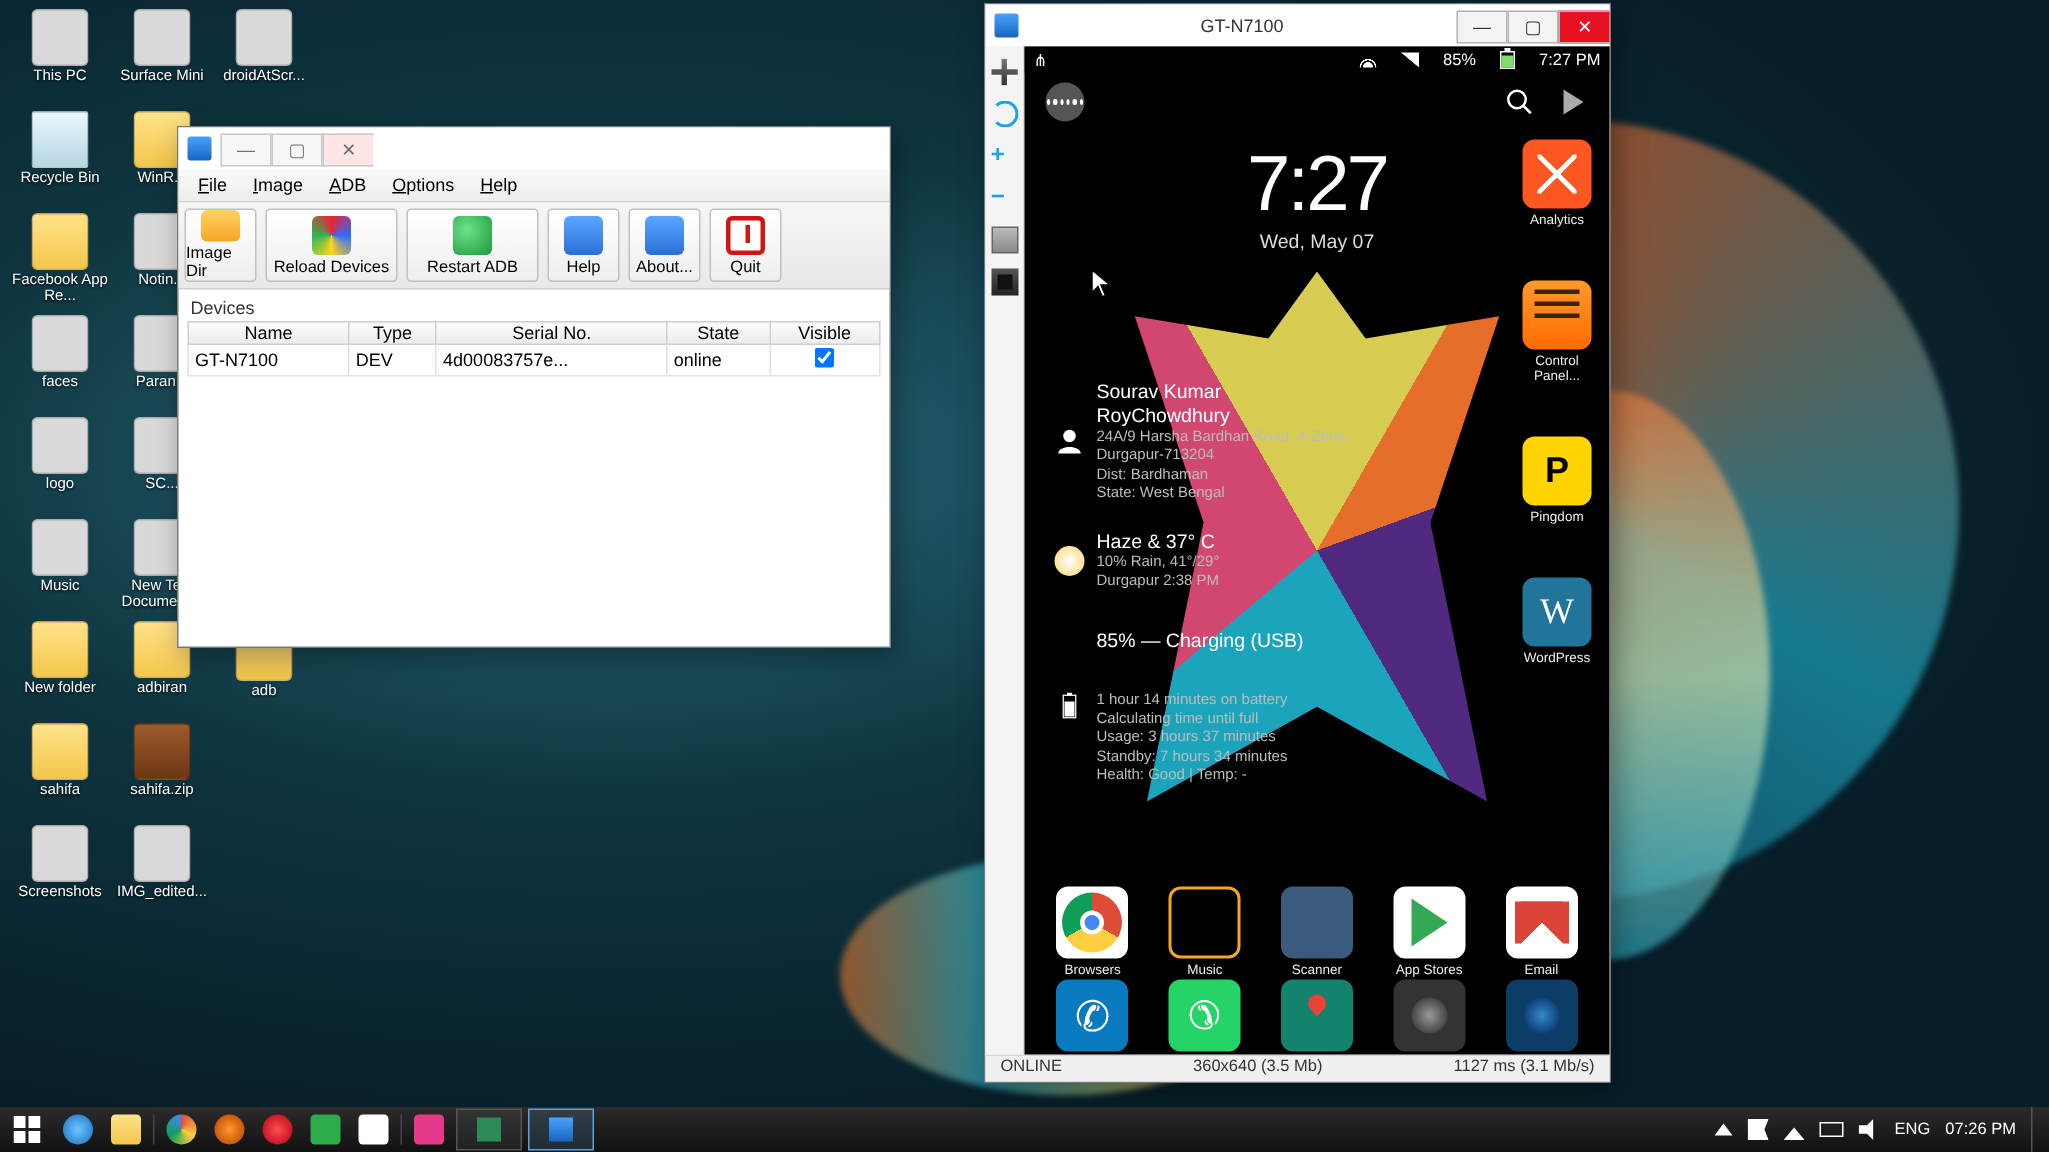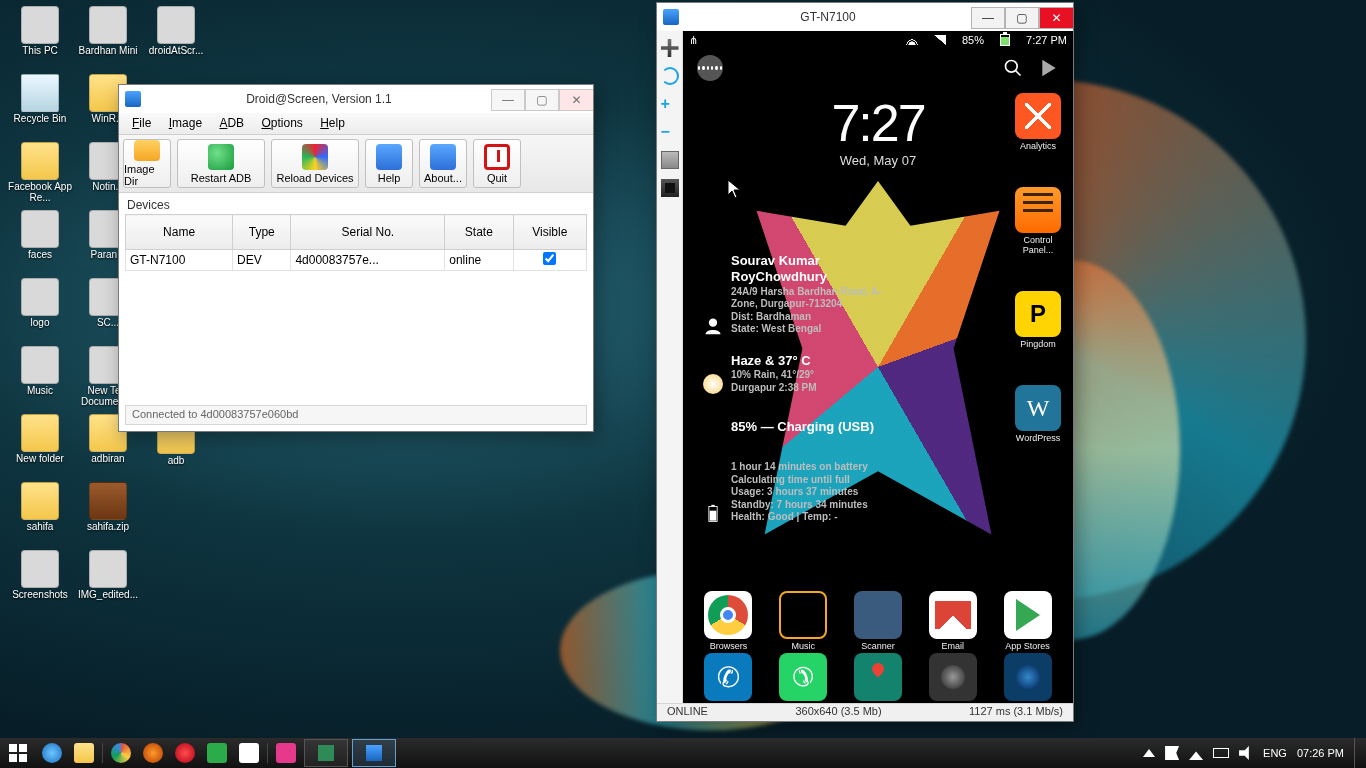--- a/index.html
+++ b/index.html
@@ -49,21 +49,21 @@
 .ti-dir { background:linear-gradient(#ffd163,#f5a623); }
 .ti-restart { background:radial-gradient(circle at 35% 35%, #6fe08a,#1a9a3c); }
 .ti-reload { background:conic-gradient(#e23,#2b6cff,#ffd31a,#27b85a,#e23); border-radius:50%; }
 .ti-help { background:linear-gradient(#5aa7ff,#2c6fd8); }
 .ti-about { background:linear-gradient(#5aa7ff,#2c6fd8); }
 .ti-quit { background:#fff; border:3px solid #d31414; border-radius:50%; position:relative; }
 .ti-quit:after { content:""; position:absolute; left:10px; top:3px; width:3px; height:12px; background:#d31414; }
 
 .group-lbl { font-size:12px; padding:5px 8px 2px; color:#333; }
 .dev-table { width:calc(100% - 12px); margin:0 6px; border:1px solid #c9c9c9; font-size:12px; border-collapse:collapse; }
-.dev-table th { background:linear-gradient(#fbfbfb,#ececec); border:1px solid #cfcfcf; font-weight:400; padding:10px 4px; }
+.dev-table th { background:linear-gradient(#fbfbfb,#ececec); border:1px solid #cfcfcf; font-weight:400; padding:0 4px; }
 .dev-table td { border:1px solid #e2e2e2; padding:2px 4px; background:#fff; }
 .dev-table td.center { text-align:center; }
 .statusbar { position:absolute; left:6px; right:6px; bottom:6px; height:20px; border:1px solid #d6d6d6; background:#f6f6f6; font-size:11px; color:#666; padding:2px 6px; }
 
 
 .proj {  }
 .proj .win-title { background:#fff; }
 .proj .win-ctrl .close { background:#e81123; color:#fff; }
 .proj-body { display:flex; height:calc(100% - 28px - 18px); background:#f0f0f0; }
 .side-tools { width:26px; background:#f4f4f4; border-right:1px solid #dcdcdc; display:flex; flex-direction:column; align-items:center; gap:10px; padding-top:8px; }
@@ -95,21 +95,21 @@
 .clock-wdg .time { font-size:52px; font-weight:300; letter-spacing:-2px; }
 .clock-wdg .date { font-size:13px; color:#ddd; }
 
 .wolf { position:absolute; top:150px; left:60px; right:60px; bottom:150px; background:
   conic-gradient(from 30deg,#ff7a2f 0 40deg,#5a2d8e 40deg 120deg,#1fb6d1 120deg 200deg,#e84f7d 200deg 300deg,#efe35a 300deg 360deg);
   clip-path: polygon(50% 0,62% 12%,95% 8%,78% 45%,92% 95%,50% 78%,8% 95%,22% 45%,5% 8%,38% 12%);
   opacity:.9; pointer-events:none;
 }
 
 .info-block { position:absolute; left:20px; width:200px; color:#e6e6e6; font-size:10px; line-height:1.25; }
-.info-block .hd { display:flex; gap:8px; align-items:flex-end;font-weight:bold; }
+.info-block .hd { display:flex; gap:8px; align-items:center; }
 .info-block svg,.info-block .wi { width:20px; height:20px; flex:0 0 20px; }
 .info-block .title { font-size:13px; color:#fff; }
 .ib1 { top:222px; }
 .ib2 { top:322px; }
 .ib3 { top:388px; }
 
 .app-col { position:absolute; right:6px; top:62px; width:58px; display:flex; flex-direction:column; gap:36px;margin-left:32px; }
 .app-col .aicon, .dock .aicon { width:46px; height:46px; border-radius:8px; margin:0 auto; position:relative; }
 .app-col .albl, .dock .albl { font-size:9px; text-align:center; color:#eee; margin-top:2px; }
 .a-analytics { background:#ff5722; }
@@ -207,21 +207,21 @@
         <span class="lbl">sahifa</span>
       </div>
       <div class="di">
         <div class="ico "></div>
         <span class="lbl">Screenshots</span>
       </div>
     </div>
   <div class="di-col" id="col2">
       <div class="di">
         <div class="ico "></div>
-        <span class="lbl">Bardhan Mini</span>
+        <span class="lbl">Surface Mini</span>
       </div>
       <div class="di">
         <div class="ico folder"></div>
         <span class="lbl">WinR...</span>
       </div>
       <div class="di">
         <div class="ico "></div>
         <span class="lbl">Notin...</span>
       </div>
       <div class="di">
@@ -267,46 +267,45 @@
         <span class="lbl">adb</span>
       </div>
       <div style="height: 68px;"></div>
       <div style="height: 68px;"></div>
     </div>
 </div>
 
 <div class="win inactive" style="left:118px; top:84px; width:476px; height:348px;">
   <div class="win-title">
     <div class="title-icon"></div>
-    <div class="title-text">Droid@Screen, Version 1.1</div>
     <div class="win-ctrl">
       <div>—</div>
       <div>▢</div>
       <div class="close">✕</div>
     </div>
   </div>
   <div class="menubar">
     <span><u>F</u>ile</span>
     <span><u>I</u>mage</span>
     <span><u>A</u>DB</span>
     <span><u>O</u>ptions</span>
     <span><u>H</u>elp</span>
   </div>
   <div class="toolbar">
     <div class="tbtn small">
         <div class="ticon ti-dir"></div>
         <span>Image Dir</span>
       </div>
     <div class="tbtn">
+        <div class="ticon ti-reload"></div>
+        <span>Reload Devices</span>
+      </div>
+    <div class="tbtn">
         <div class="ticon ti-restart"></div>
         <span>Restart ADB</span>
-      </div>
-    <div class="tbtn">
-        <div class="ticon ti-reload"></div>
-        <span>Reload Devices</span>
       </div>
     <div class="tbtn small">
         <div class="ticon ti-help"></div>
         <span>Help</span>
       </div>
     <div class="tbtn small">
         <div class="ticon ti-about"></div>
         <span>About...</span>
       </div>
     <div class="tbtn small">
@@ -328,21 +327,20 @@
     <tbody>
         <tr>
       <td>GT-N7100</td>
       <td>DEV</td>
       <td>4d00083757e...</td>
       <td>online</td>
       <td class="center"><input type="checkbox" checked="" style=""></td>
     </tr>
       </tbody>
   </table>
-  <div class="statusbar">Connected to 4d00083757e060bd</div>
 </div>
 
 <div class="win proj" style="left:656px; top:2px; width:418px; height:720px;">
   <div class="win-title">
     <div class="title-icon"></div>
     <div class="title-text">GT-N7100</div>
     <div class="win-ctrl">
       <div>—</div>
       <div>▢</div>
       <div class="close">✕</div>
@@ -475,26 +473,26 @@
           </div>
         <div>
             <div class="aicon a-music"></div>
             <div class="albl">Music</div>
           </div>
         <div>
             <div class="aicon a-scan"></div>
             <div class="albl">Scanner</div>
           </div>
         <div>
+            <div class="aicon a-play"></div>
+            <div class="albl">App Stores</div>
+          </div>
+        <div>
             <div class="aicon a-gmail"></div>
             <div class="albl">Email</div>
-          </div>
-        <div>
-            <div class="aicon a-play"></div>
-            <div class="albl">App Stores</div>
           </div>
       </div>
 
       <div class="dock dock2">
         <div>
             <div class="aicon a-phone"></div>
           </div>
         <div>
             <div class="aicon a-wa"></div>
           </div>

